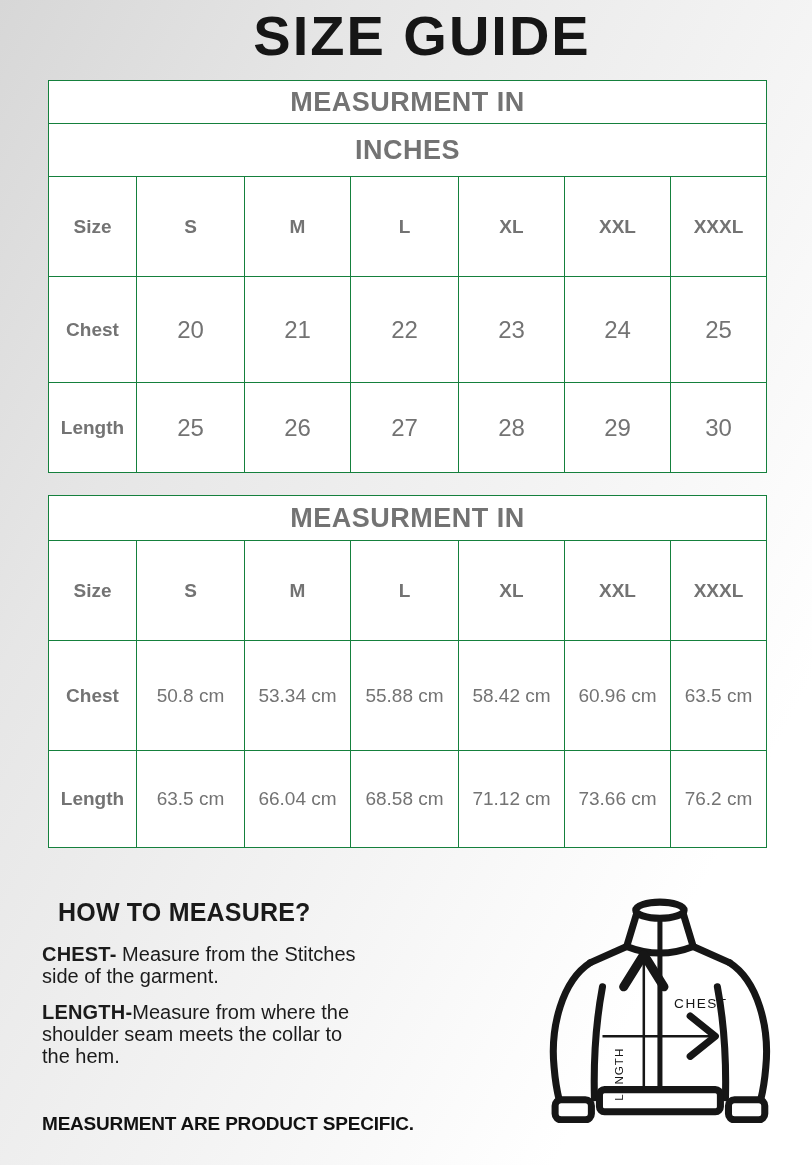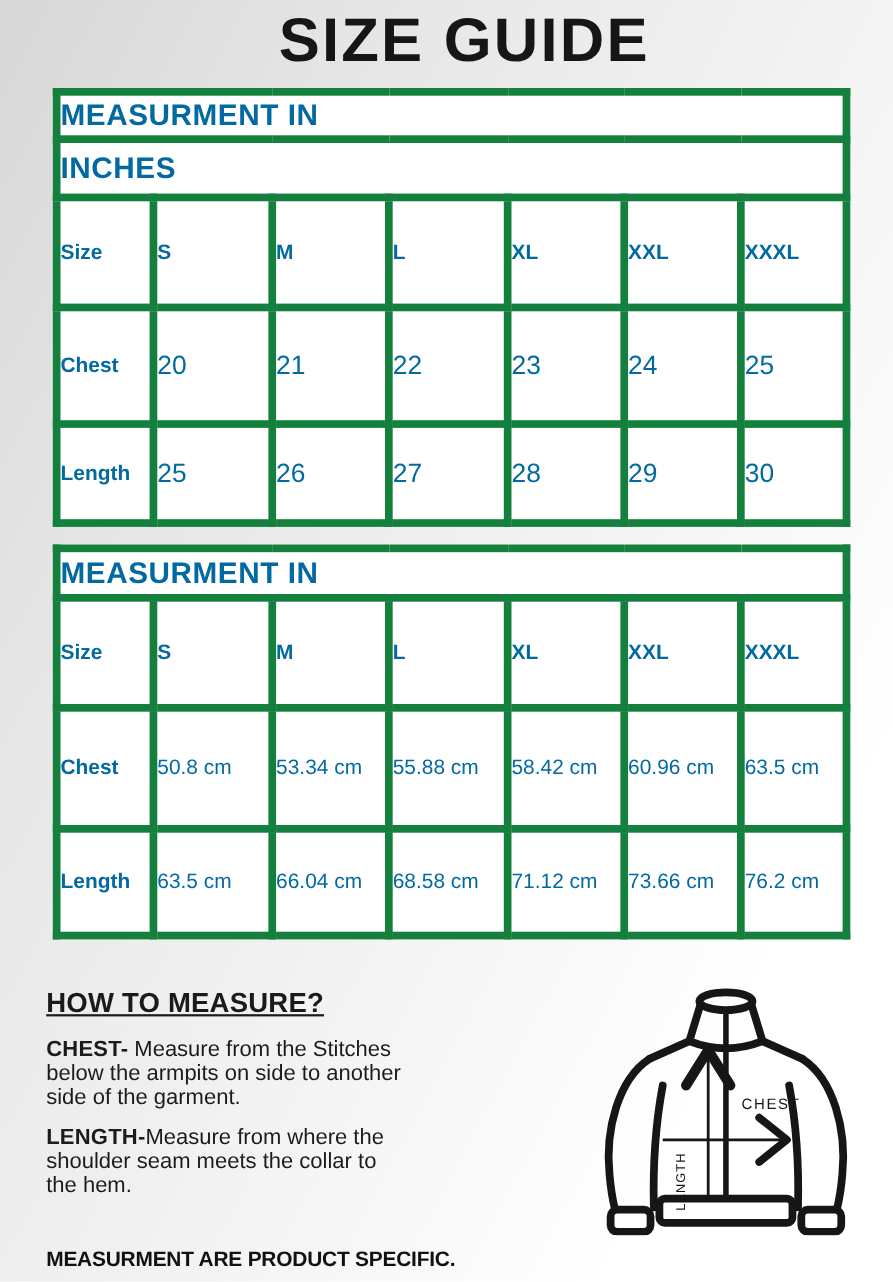--- a/index.html
+++ b/index.html
@@ -17,37 +17,37 @@
     font-size:56px; font-weight:600; letter-spacing:2px; line-height:1;
     color:#161616;
   }
 
   table.size-table {
     position:absolute; left:48px; width:718px;
     border-collapse:collapse; table-layout:fixed;
     background:#ffffff;
   }
   .size-table td, .size-table th {
-    border:7px solid #15803d;
-    vertical-align:middle; padding:0;
-    color:#0369a1;
+    border:1px solid #15803d;
+    text-align:center; vertical-align:middle; padding:0;
+    color:#737373;
   }
   .t-inches { top:80px; }
   .t-cm     { top:495px; }
 
   .unit-head   { font-size:27px; font-weight:600; letter-spacing:0.5px; }
   .size-label  { font-size:19px; font-weight:700; }
   .size-value  { font-size:19px; font-weight:700; }
   .num-value   { font-size:24px; font-weight:500; }
   .t-cm .num-value { font-size:19px; }
 
   .howto { position:absolute; left:42px; top:898px; width:460px; }
   .howto h2 {
-    margin:0 0 16px 0;
-    font-size:25px; font-weight:700; letter-spacing:0.2px; color:#1a1a1a;text-decoration:underline;
+    margin:0 0 16px 16px;
+    font-size:25px; font-weight:700; letter-spacing:0.2px; color:#1a1a1a;
   }
   .howto p.desc {
     margin:0 0 14px 0;
     font-size:20px; line-height:22px; font-weight:400; color:#1b1b1b;
   }
   .howto p.desc b { font-weight:700; letter-spacing:0.2px; }
   .howto .line { display:block; }
   .howto .note {
     margin:46px 0 16px 0;
     font-size:19px; font-weight:700; letter-spacing:-0.2px; color:#111;
@@ -156,21 +156,21 @@
       <td class="num-value">71.12 cm</td>
       <td class="num-value">73.66 cm</td>
       <td class="num-value">76.2 cm</td>
     </tr>
   </tbody>
     </table>
 
   <div class="howto">
     <h2>HOW TO MEASURE?</h2>
 
-    <p class="desc"><b>CHEST-</b><span> Measure from the Stitches</span><span class="line">below the armpits on side to another</span><span class="line">side of the garment.</span></p>
+    <p class="desc"><b>CHEST-</b><span> Measure from the Stitches</span><span class="line">side of the garment.</span></p>
 
     <p class="desc"><b>LENGTH-</b><span>Measure from where the</span><span class="line">shoulder seam meets the collar to</span><span class="line">the hem.</span></p>
 
     <p class="note">MEASURMENT ARE PRODUCT SPECIFIC.</p>
   </div>
 
   <svg class="jacket" viewBox="0 0 250 225" aria-hidden="true">
     <g stroke="#161616" fill="none" stroke-width="7" stroke-linecap="round" stroke-linejoin="round">
 
       <g>

